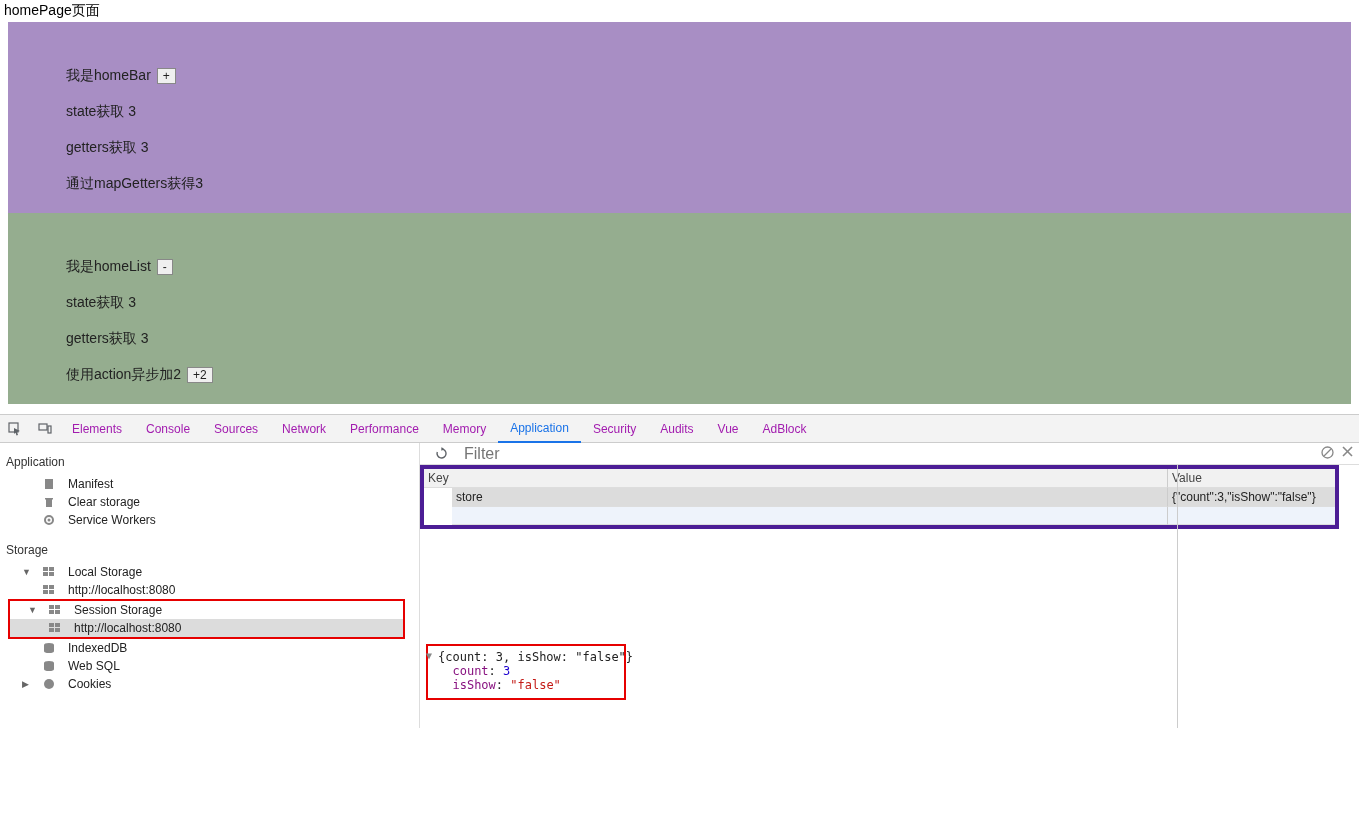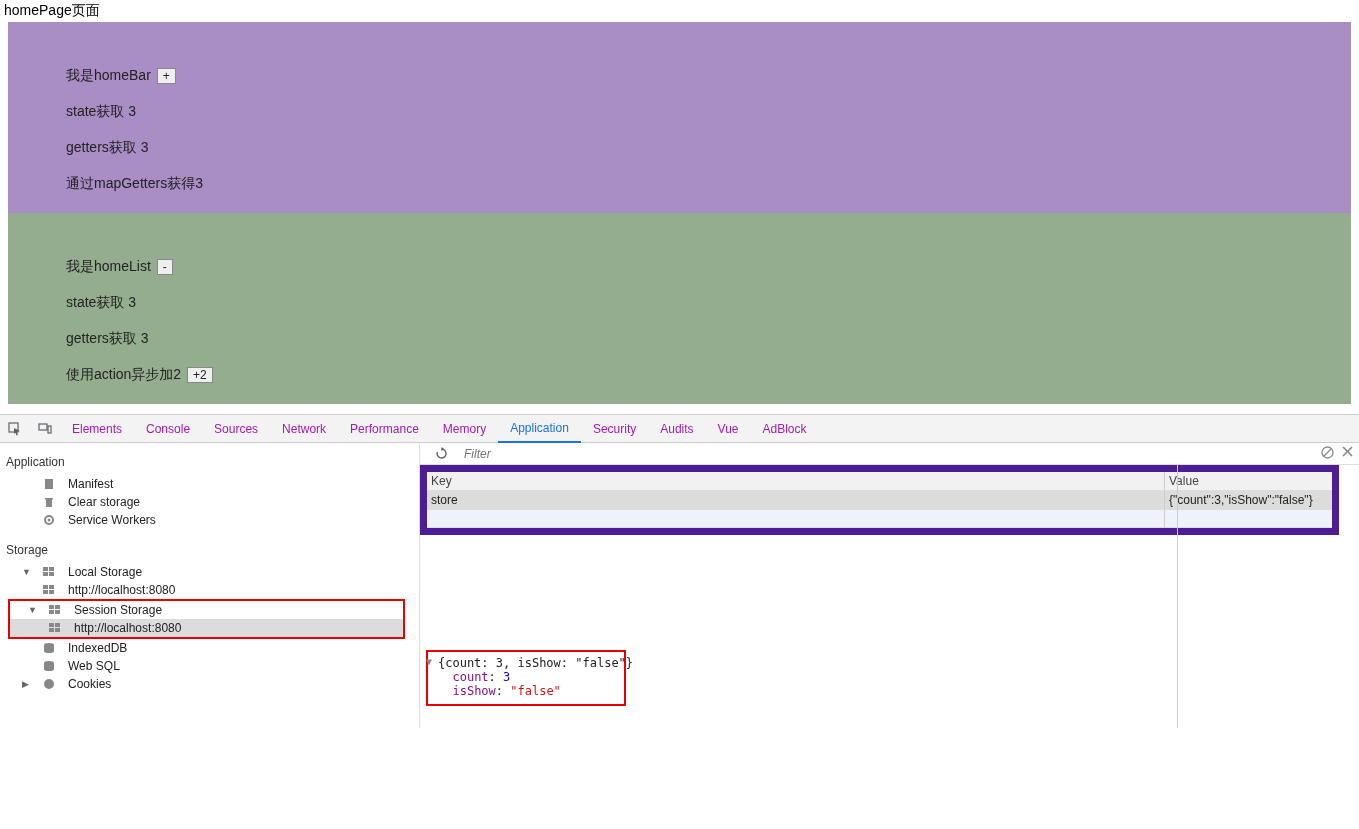--- a/index.html
+++ b/index.html
@@ -28,26 +28,26 @@
 .sidebar-section { color: #333; font-size: 12px; margin: 6px 2px; }
 .sidebar-item { display: flex; align-items: center; gap: 12px; padding: 2px 0 2px 18px; cursor: pointer; }
 .sidebar-item .tri { font-size: 9px; color: #666; width: 8px; display: inline-block; }
 .sidebar-item.sel { background: #dcdcdc; }
 .red-box-1 { border: 2px solid #e60000; margin-left: 4px; margin-right: 10px; }
 
 .si-icon { width: 14px; height: 12px; display: inline-flex; align-items: center; justify-content: center; }
 
 .main { flex: 1; display: flex; flex-direction: column; position: relative; }
 .filter-bar { display: flex; align-items: center; height: 22px; border-bottom: 1px solid #ddd; padding: 0 6px; gap: 8px; }
-.filter-input { border: none; outline: none; flex: 1; font-size: 12px; color: #888; font-style: italic; }
+.filter-input { border: none; outline: none; flex: 1; font-size: 16px; color: #888; }
 .right-icons { margin-left: auto; display: flex; gap: 8px; color: #666; }
 
-.kv-wrap { border: 7px solid #4c1d95; display: flex; flex-direction: column; margin-right: 20px; }
+.kv-wrap { border: 4px solid #4c1d95; display: flex; flex-direction: column; margin-right: 20px; }
 .kv-head { display: flex; background: #f1f1f1; font-size: 12px; color: #444; }
-.kv-row  { display: flex; font-size: 12px; }
+.kv-row  { display: flex; font-size: 12px; margin-left: 28px; }
 .kv-row.sel { background: #dcdcdc; }
 .kv-key { flex: 1; padding: 2px 4px; border-right: 1px solid #ccc; border-bottom: 1px solid #ddd; }
 .kv-val { width: 167px; padding: 2px 4px; border-bottom: 1px solid #ddd; }
 .kv-row.empty .kv-key, .kv-row.empty .kv-val { height: 18px; background: #eef3fb; }
 
 .divider-col { position: absolute; top: 22px; bottom: 0; left: calc(100% - 182px); width: 1px; background: #ccc; }
 
 .json-view { border: 2px solid #e60000; margin: 115px 0 0 6px; padding: 4px 10px 6px 10px; width: 200px; font-family: Consolas, monospace; font-size: 12px; position: relative; }
 .json-line { white-space: pre; }
 .json-tr { color: #888; position: absolute; left: -2px; top: 4px; font-size: 10px; }

